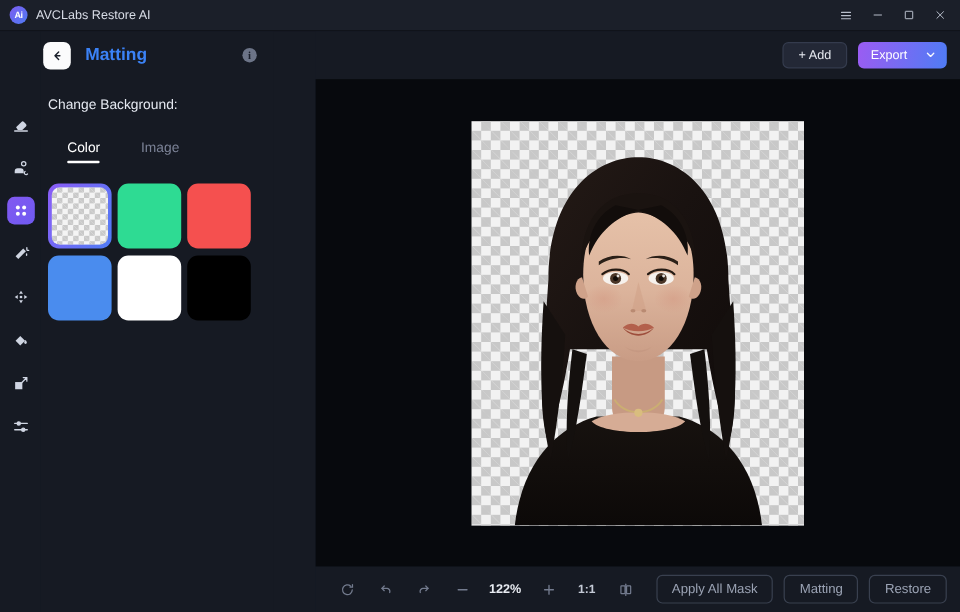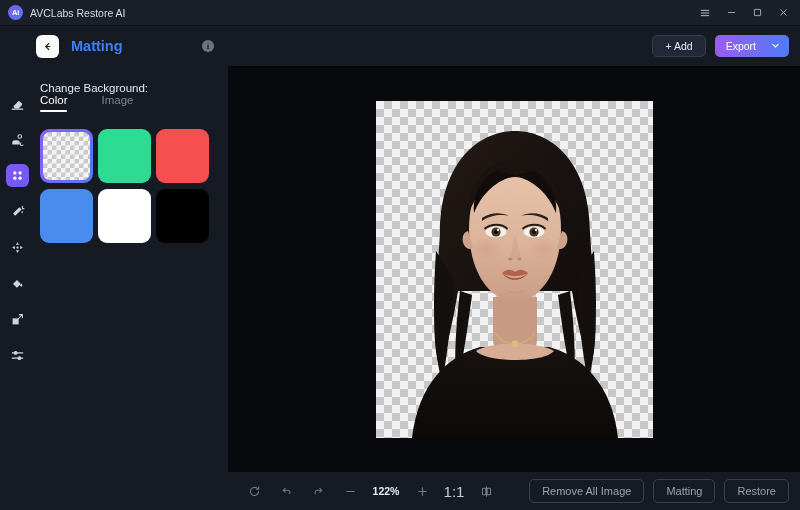--- a/index.html
+++ b/index.html
@@ -80,22 +80,22 @@
   }
   .panel-title { font-size: 14.5px; color: #3b82f6; font-weight: bold; }
   .info-icon {
     margin-left: auto; margin-right: 14px;
     width: 12px; height: 12px; border-radius: 50%;
     background: #6c7487; color: #1a1f2b;
     display: flex; align-items: center; justify-content: center;
     font-size: 9px; font-weight: bold; font-family: "Liberation Serif", serif;
   }
   .panel-body { padding: 16px 0 0 6px; }
-  .section-label { font-size: 11.5px; color: #e4e8f0; margin-bottom: 0; }
-  .tabs { display: flex; gap: 34px; margin-bottom: 17px; }
+  .section-label { font-size: 11.5px; color: #e4e8f0; margin-bottom: 24px; }
+  .tabs { display: flex; gap: 34px; margin-bottom: 17px; margin-left: 16px; }
   .tab {
     font-size: 11.5px; color: #7b8296; position: relative;
     padding-bottom: 6px;
   }
   .tab.active { color: #ffffff; }
   .tab.active::after {
     content: ""; position: absolute; left: 0; bottom: 0;
     width: 100%; height: 2px; border-radius: 1px; background: #ffffff;
   }
   .swatches {
@@ -124,21 +124,21 @@
   }
   .apply-wrap { width: 170px; display: flex; justify-content: center; }
   .apply-btn {
     width: 71px; height: 23px; border-radius: 5px;
     background: linear-gradient(100deg, #9b5cf2 0%, #4f7cf5 100%);
     color: #ffffff; font-size: 11.5px;
     display: flex; align-items: center; justify-content: center;
   }
 
   
-  .workspace { flex: 1; display: flex; flex-direction: column; min-width: 0; background: #161a23; }
+  .workspace { flex: 1; display: flex; flex-direction: column; min-width: 0; background: #161a23; margin-left: 35px; }
   .ws-top {
     height: 40px; min-height: 40px;
     display: flex; align-items: center; justify-content: flex-end;
     gap: 9px; padding-right: 11px;
   }
   .add-btn {
     height: 22px; padding: 0 12px; border-radius: 5px;
     background: #232836; border: 1px solid #343b4d;
     color: #e6e9f0; font-size: 10.5px;
     display: flex; align-items: center; justify-content: center; gap: 3px;
@@ -180,21 +180,21 @@
     display: flex; align-items: center; justify-content: center;
     color: #737b8e; font-size: 12px;
   }
   .zc svg { width: 13px; height: 13px; display: block; }
   .zoom-pct {
     min-width: 40px; text-align: center;
     font-size: 10.5px; color: #e9ecf2; font-weight: bold;
   }
   .zoom-ratio {
     min-width: 32px; text-align: center;
-    font-size: 15px; color: #c4cad6; font-weight: normal;
+    font-size: 10px; color: #c4cad6; font-weight: bold;
   }
   .bottom-right { margin-left: auto; display: flex; align-items: center; gap: 9px; }
   .obtn {
     height: 24px; padding: 0 12px; border-radius: 5px;
     background: transparent; border: 1px solid #39404f;
     color: #9ba3b4; font-size: 11px;
     display: flex; align-items: center; justify-content: center;
   }
 </style>
 </head>
@@ -491,21 +491,21 @@
               <svg viewBox="0 0 16 16" fill="none" stroke="currentColor" stroke-width="1.25" stroke-linecap="round">
                 <rect x="3" y="4" width="4.2" height="8" rx="0.6"></rect>
                 <rect x="8.8" y="4" width="4.2" height="8" rx="0.6"></rect>
                 <path d="M8 2.2v11.6"></path>
               </svg>
             </span>
           </div>
         </div>
 
         <div class="bottom-right">
-          <div class="obtn">Remove All Image</div>
+          <div class="obtn">Apply All Mask</div>
           <div class="obtn">Matting</div>
           <div class="obtn">Restore</div>
         </div>
       </div>
 
     </div>
   </div>
 </div>
 
 </body></html>

